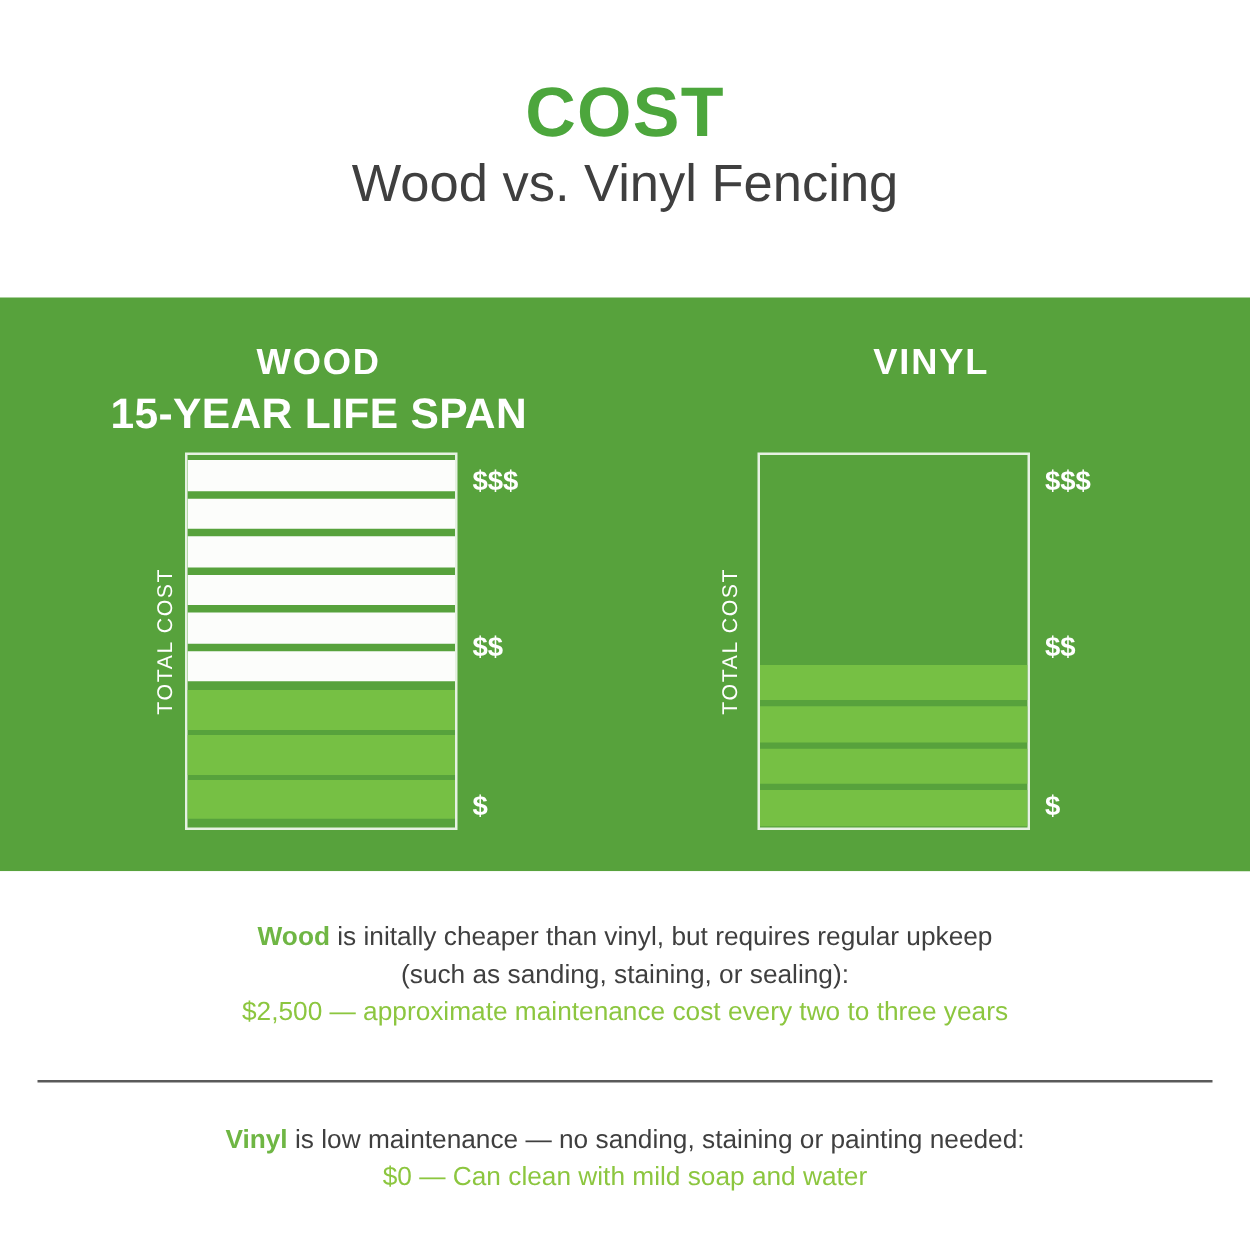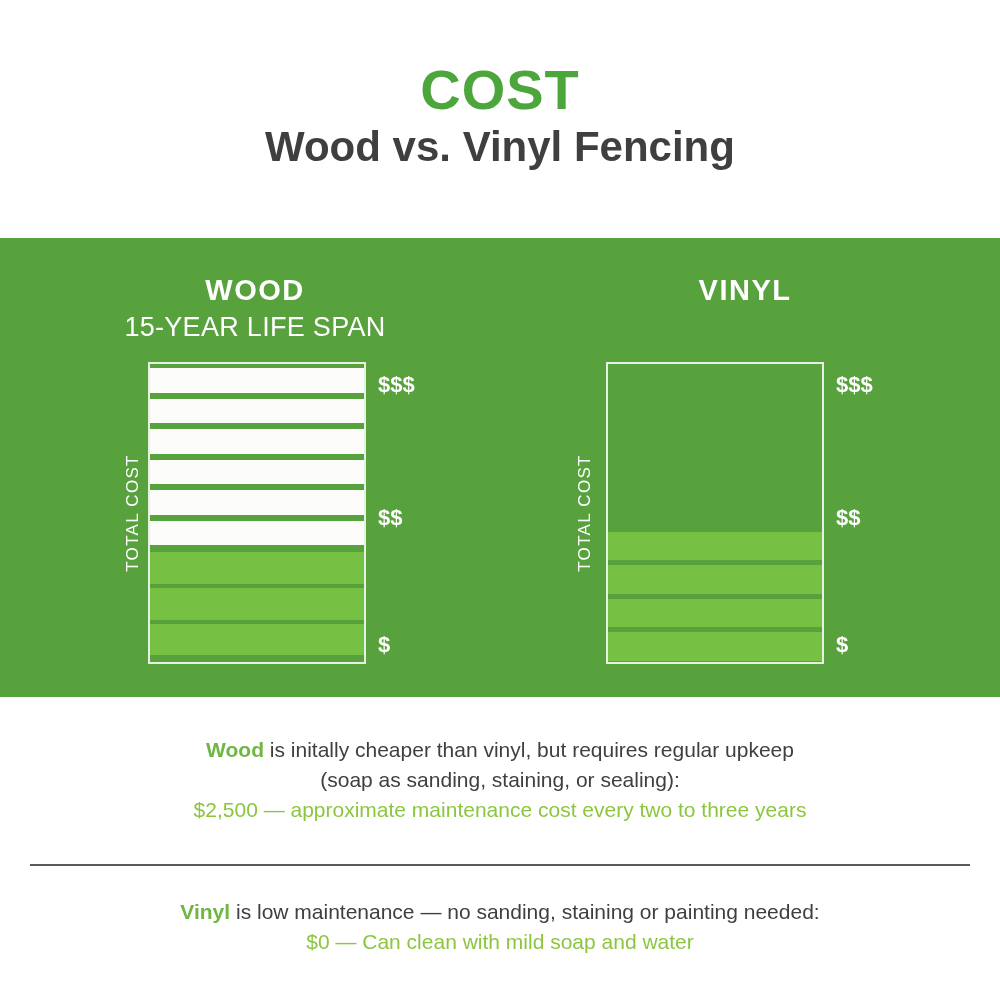--- a/index.html
+++ b/index.html
@@ -41,21 +41,21 @@
     letter-spacing: 1px;
     color: #4CA63C;
     line-height: 1.0;
   }
   .title-sub {
     position: absolute;
     top: 126px;
     left: 0;
     width: 1000px;
     font-size: 42px;
-    font-weight: bold;
+    font-weight: normal;
     color: #3f3f3f;
     line-height: 1.0;
   }
 
   
   .green-band {
     position: absolute;
     top: 238px;
     left: 0;
     width: 1000px;
@@ -82,22 +82,22 @@
   }
   .panel-heading .ph-line1 {
     display: block;
     font-size: 29px;
     font-weight: bold;
     letter-spacing: 1.5px;
     padding-top: 38px;
   }
   .panel-heading .ph-line2 {
     display: block;
-    font-size: 27px;
-    font-weight: normal;
+    font-size: 34px;
+    font-weight: bold;
     letter-spacing: 0.3px;
     padding-top: 9px;
   }
 
   
   .chart-wrap {
     position: absolute;
     top: 124px;
     left: 0;
     width: 490px;
@@ -261,21 +261,21 @@
           </div>
       </div>
     </div>
 
   </div>
 
   <div class="notes">
 
     <div class="note-block note-wood">
       <span class="note-line"><span class="lead">Wood</span><span> is initally cheaper than vinyl, but requires regular upkeep</span></span>
-      <span class="note-line">(soap as sanding, staining, or sealing):</span>
+      <span class="note-line">(such as sanding, staining, or sealing):</span>
       <span class="note-line money">$2,500 — approximate maintenance cost every two to three years</span>
     </div>
 
     <div class="divider"></div>
 
     <div class="note-block note-vinyl">
       <span class="note-line"><span class="lead">Vinyl</span><span> is low maintenance — no sanding, staining or painting needed:</span></span>
       <span class="note-line money">$0 — Can clean with mild soap and water</span>
     </div>
 

